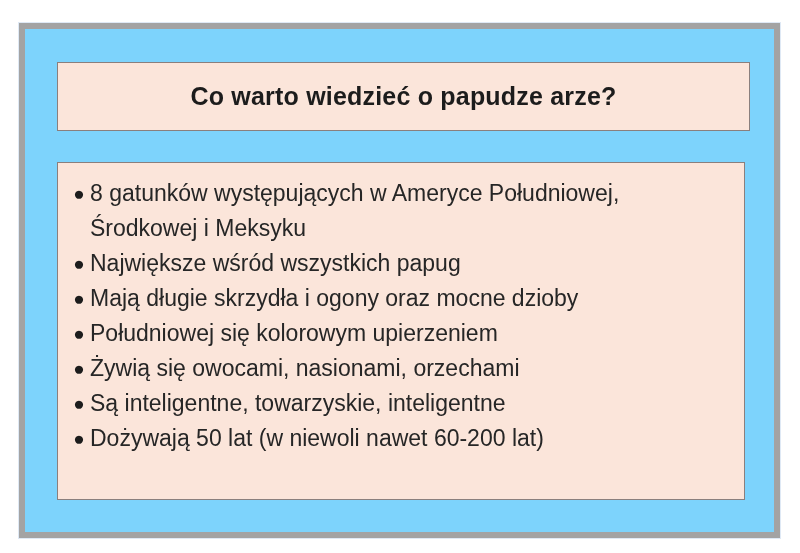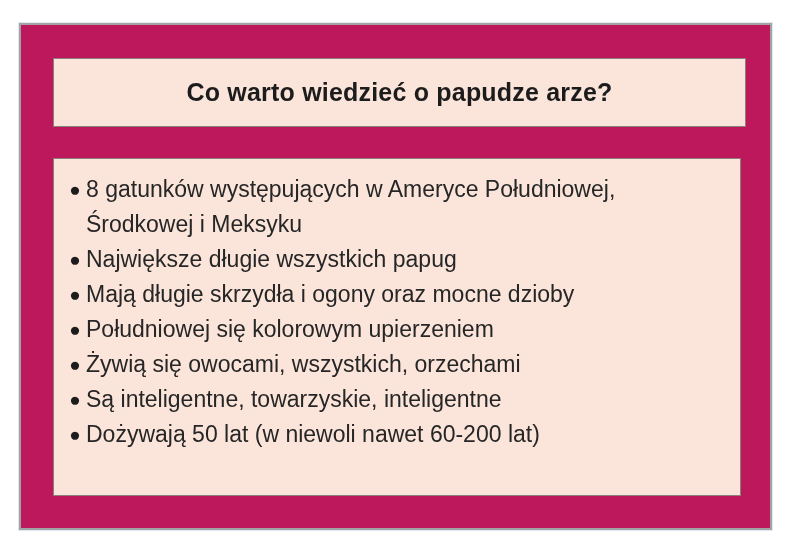--- a/index.html
+++ b/index.html
@@ -14,22 +14,22 @@
     height: 553px;
     background: #ffffff;
     overflow: hidden;
   }
   .card {
     position: absolute;
     left: 19px;
     top: 23px;
     width: 749px;
     height: 503px;
-    background: #be185d;
-    border: 2px solid #a3a3a3;
+    background: #7dd3fc;
+    border: 6px solid #a3a3a3;
     box-shadow: 0 0 0 1px #dfe9f5;
   }
   .title-box {
     position: absolute;
     left: 32px;
     top: 33px;
     width: 691px;
     height: 67px;
     background: #fbe5da;
     border: 1px solid #8a7f7d;
@@ -88,33 +88,33 @@
     </div>
 
     <div class="list-box">
       <ul class="fact-list">
         <li class="fact-item">
           <span class="bullet">●</span>
           <span class="fact-text">8 gatunków występujących w Ameryce Południowej, Środkowej i Meksyku</span>
         </li>
         <li class="fact-item">
           <span class="bullet">●</span>
-          <span class="fact-text">Największe długie wszystkich papug</span>
+          <span class="fact-text">Największe wśród wszystkich papug</span>
         </li>
         <li class="fact-item">
           <span class="bullet">●</span>
           <span class="fact-text">Mają długie skrzydła i ogony oraz mocne dzioby</span>
         </li>
         <li class="fact-item">
           <span class="bullet">●</span>
           <span class="fact-text">Południowej się kolorowym upierzeniem</span>
         </li>
         <li class="fact-item">
           <span class="bullet">●</span>
-          <span class="fact-text">Żywią się owocami, wszystkich, orzechami</span>
+          <span class="fact-text">Żywią się owocami, nasionami, orzechami</span>
         </li>
         <li class="fact-item">
           <span class="bullet">●</span>
           <span class="fact-text">Są inteligentne, towarzyskie, inteligentne</span>
         </li>
         <li class="fact-item">
           <span class="bullet">●</span>
           <span class="fact-text">Dożywają 50 lat (w niewoli nawet 60-200 lat)</span>
         </li>
       </ul>

